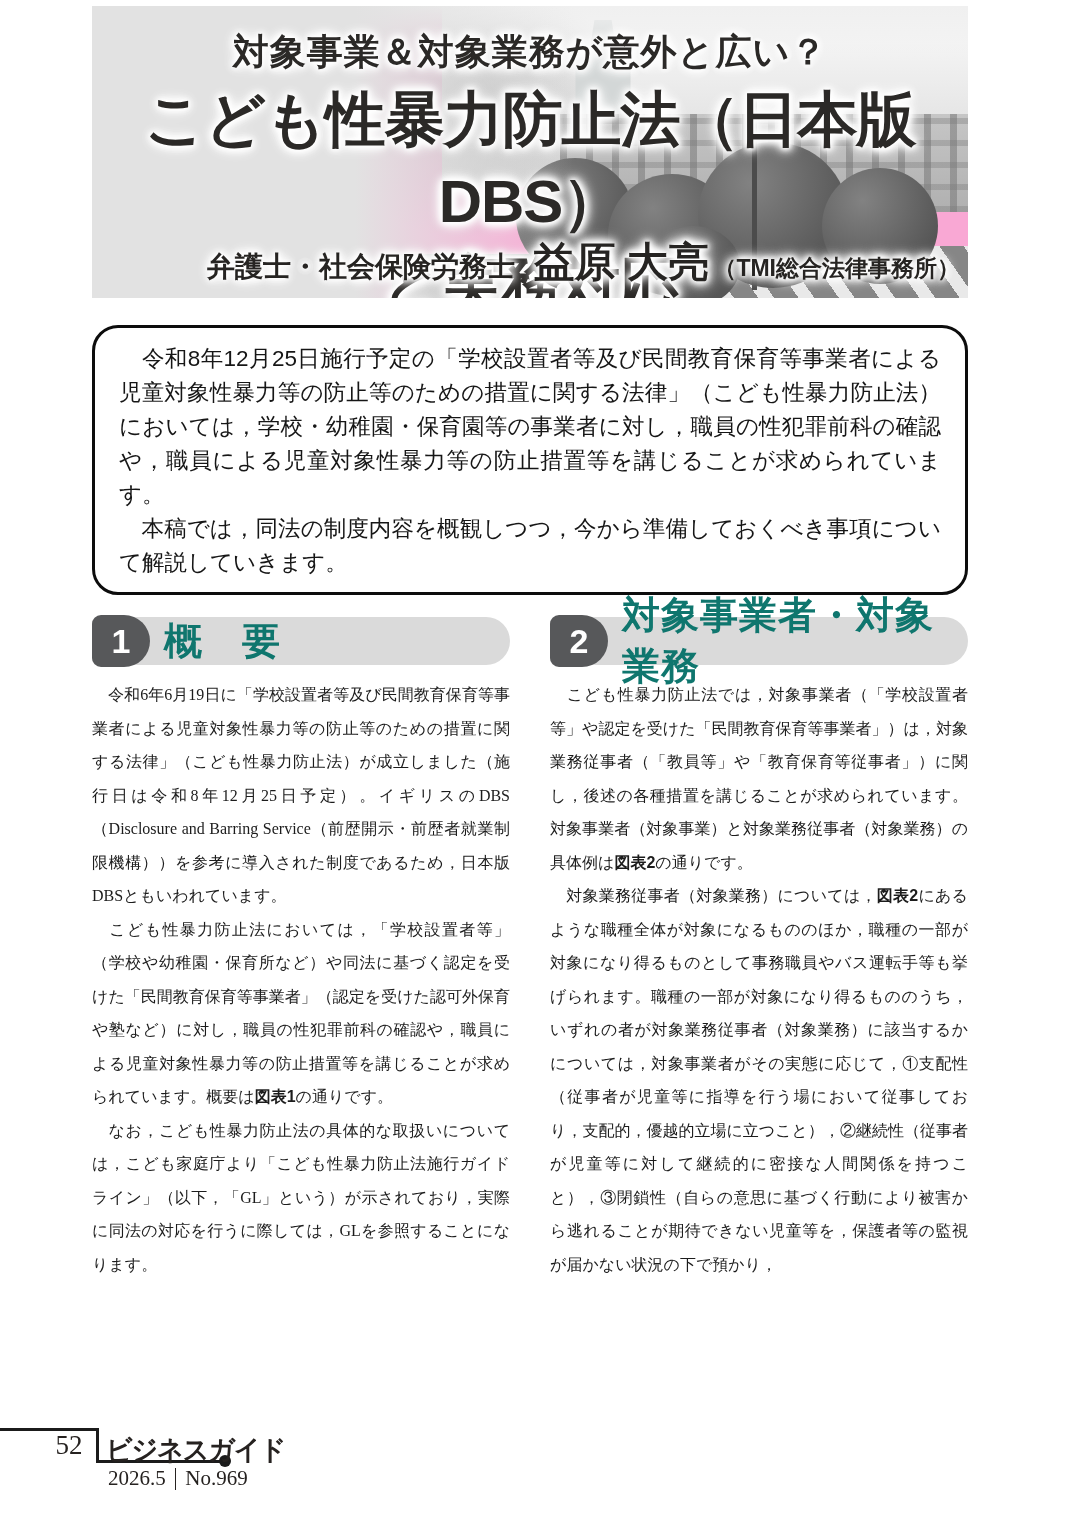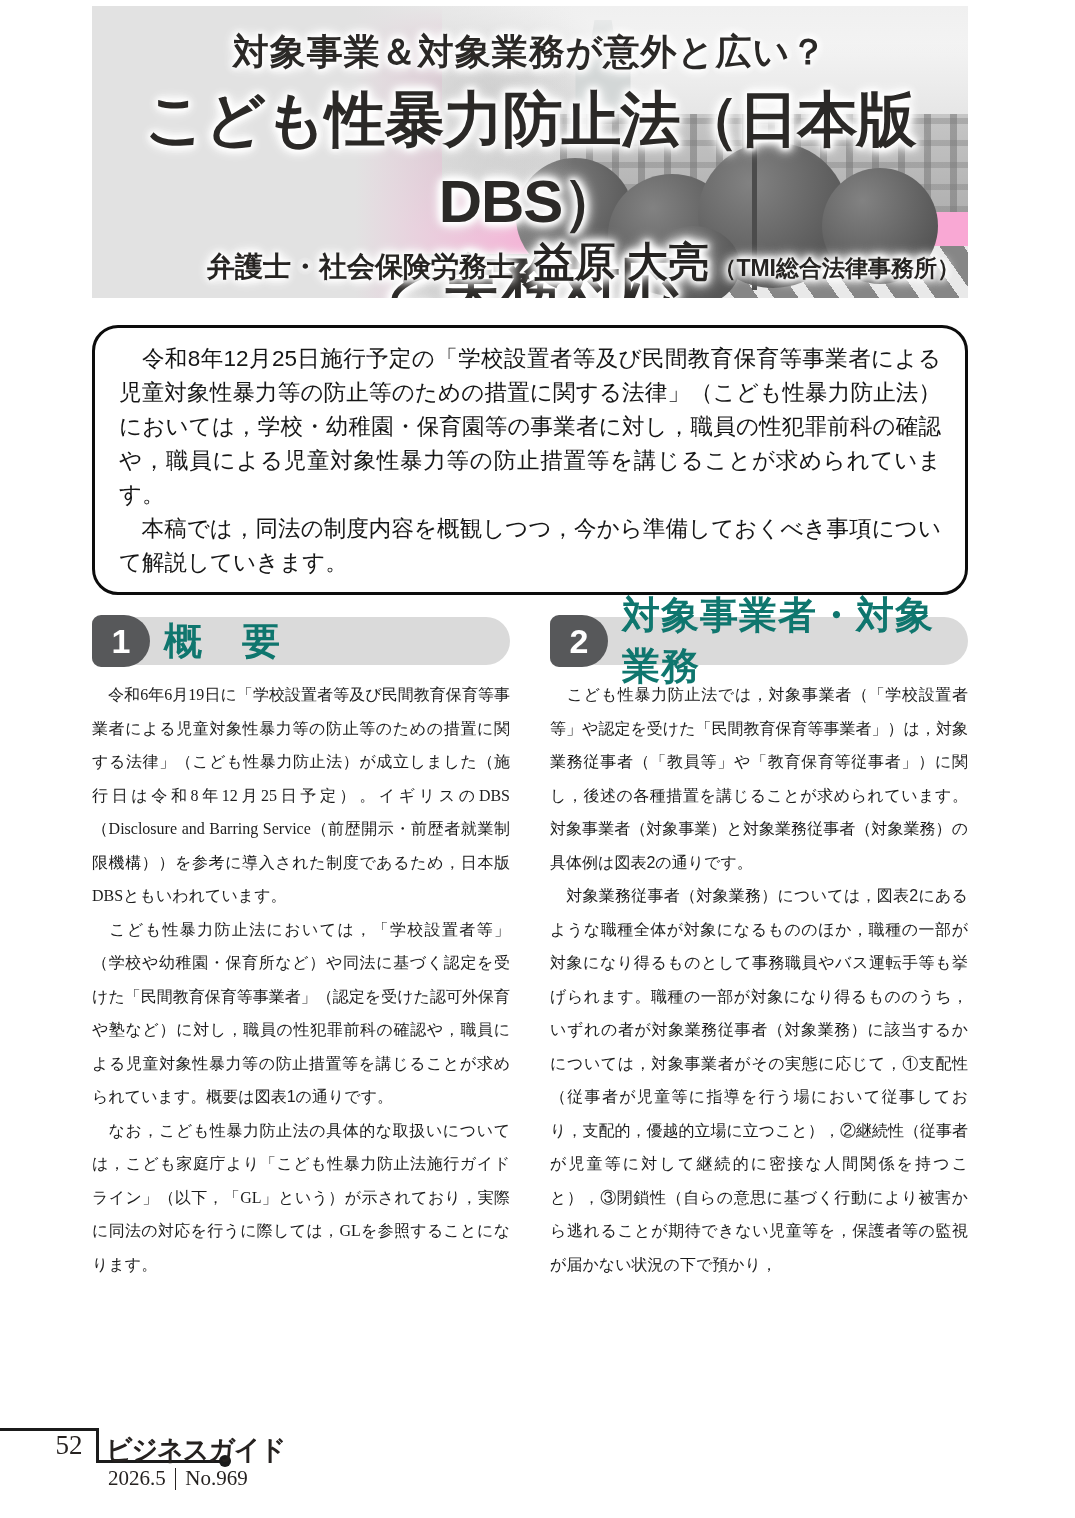--- a/index.html
+++ b/index.html
@@ -57,21 +57,21 @@
   .sec-bar { position:absolute; left:0; right:0; top:0; bottom:0; background:#dadada;
     border-radius:6px 24px 24px 6px; }
   .sec-num { position:absolute; left:0; top:-2px; width:58px; height:52px; background:#57585a;
     border-radius:9px 26px 26px 9px; color:#ffffff; font-size:34px; font-weight:800;
     display:flex; align-items:center; justify-content:center; z-index:2; }
   .sec-title { position:absolute; left:72px; top:0; bottom:0; display:flex; align-items:center;
     font-size:38px; font-weight:800; color:#0f766e; z-index:2; letter-spacing:1px; }
   .body-text { font-family:"Liberation Serif", serif; font-size:16px; line-height:33.5px;
     color:#1c1c1c; text-align:justify; }
   .body-text p { text-indent:0; }
-  .fig-ref { font-family:"Liberation Sans", sans-serif; font-weight:400; }
+  .fig-ref { font-family:"Liberation Sans", sans-serif; font-weight:700; }
 
   
   .footer-topline { position:absolute; left:0; top:1428px; width:98px; height:2.5px; background:#1b1b1b; }
   .footer-vline { position:absolute; left:96px; top:1428px; width:2.5px; height:35px; background:#1b1b1b; }
   .footer-botline { position:absolute; left:96px; top:1460px; width:128px; height:2.5px; background:#1b1b1b; }
   .footer-dot { position:absolute; left:219px; top:1455px; width:12px; height:12px; border-radius:50%; background:#1b1b1b; }
   .footer-pageno { position:absolute; left:46px; top:1430px; width:46px; text-align:center;
     font-family:"Liberation Serif", serif; font-size:27px; color:#262220; }
   .footer-logo { position:absolute; left:106px; top:1433px; font-size:26px; font-weight:900;
     letter-spacing:-1px; color:#262220; transform:scaleY(1.05); }

